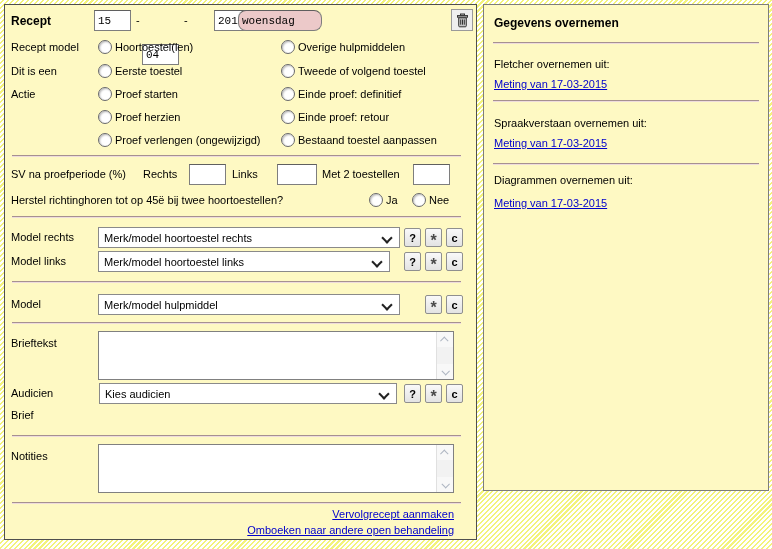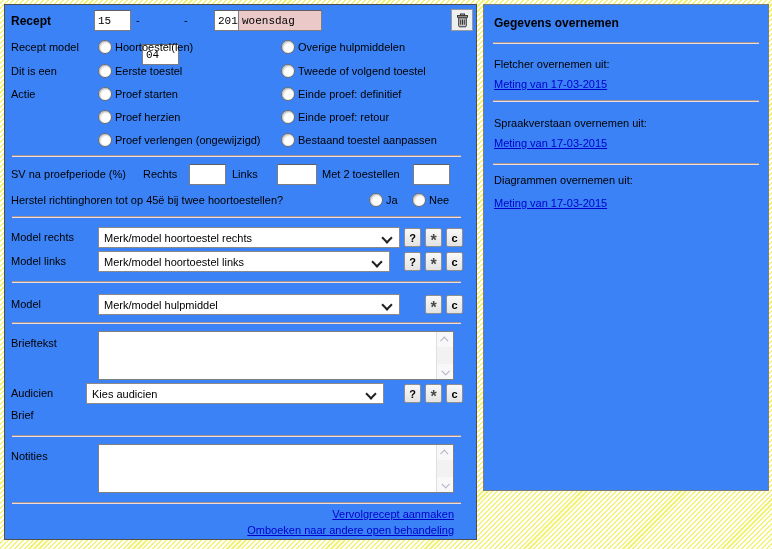--- a/index.html
+++ b/index.html
@@ -1,28 +1,28 @@
 <!DOCTYPE html>
 <html><head>
 <meta charset="utf-8">
 <style>
   html,body{margin:0;padding:0;}
   body{
     width:772px;height:549px;position:relative;overflow:hidden;
     font-family:"Liberation Sans",sans-serif;font-size:11px;color:#000;
     background:repeating-linear-gradient(135deg,#ffffff 0px,#ffffff 2px,#f3f37c 2px,#f3f37c 3.5px);
   }
-  .panel{position:absolute;background:#3b82f6;box-sizing:border-box;padding-left:40px;}
+  .panel{position:absolute;background:#fef9c3;box-sizing:border-box;padding-left:40px;}
   #left-panel{left:4px;top:4px;width:473px;height:536px;border:1px solid #4f4f4f;}
   #right-panel{left:483px;top:4px;width:286px;height:487px;border:1px solid #7d7d7d;}
   .lbl{position:absolute;white-space:nowrap;}
   .bold{font-weight:bold;font-size:12px;}
   .tin{position:absolute;box-sizing:border-box;height:21px;border:1px solid #7e7e7e;border-top-color:#5f5f5f;
        background:#fff;font-family:Liberation Mono, monospace;font-size:11px;padding:0 3px;}
-  .tin.ro{background:#ecc9c9;color:#000;}
+  .tin.ro{background:#ecc9c9;color:#000;border-radius:8px;}
   .radio{position:absolute;width:12px;height:12px;border:1px solid #6a6a6a;border-radius:50%;
          background:#fff;box-shadow:inset 1px 1px 2px rgba(0,0,0,.28);}
   .divider{position:absolute;left:7px;right:15px;height:0;border-top:1px solid #a69191;border-bottom:1px solid #eedcdc;}
   .combo{position:absolute;box-sizing:border-box;height:21px;background:#fff;border:1px solid #8a8a8a;
          display:flex;align-items:center;padding-left:5px;cursor:default;}
   .carrow{position:absolute;right:8px;top:6px;width:6px;height:6px;border-right:2px solid #222;
           border-bottom:2px solid #222;transform:rotate(45deg);}
   .sbtn{position:absolute;box-sizing:border-box;width:17px;height:19px;border:1px solid #8f8f8f;border-radius:2px;
         background:linear-gradient(#f9f9f9,#e3e3e3);display:flex;align-items:center;justify-content:center;
         font-weight:bold;font-size:11px;padding:0;font-family:inherit;cursor:default;}
@@ -151,21 +151,21 @@
       <div class="varrow up">
           <span class="chev u"></span>
         </div>
       <div class="varrow down">
           <span class="chev d"></span>
         </div>
     </div>
   </div>
 
   <span class="lbl" style="left:6px;top:382px">Audicien</span>
-  <div class="combo" style="left:81px;top:378px;width:298px">
+  <div class="combo" style="left:94px;top:378px;width:298px">
     <span>Kies audicien</span>
     <span class="carrow"></span>
   </div>
   <button class="sbtn" style="left:399px;top:379px">?</button>
   <button class="sbtn star" style="left:420px;top:379px">
       <span>*</span>
     </button>
   <button class="sbtn" style="left:441px;top:379px">c</button>
 
   <span class="lbl" style="left:6px;top:404px">Brief</span>

